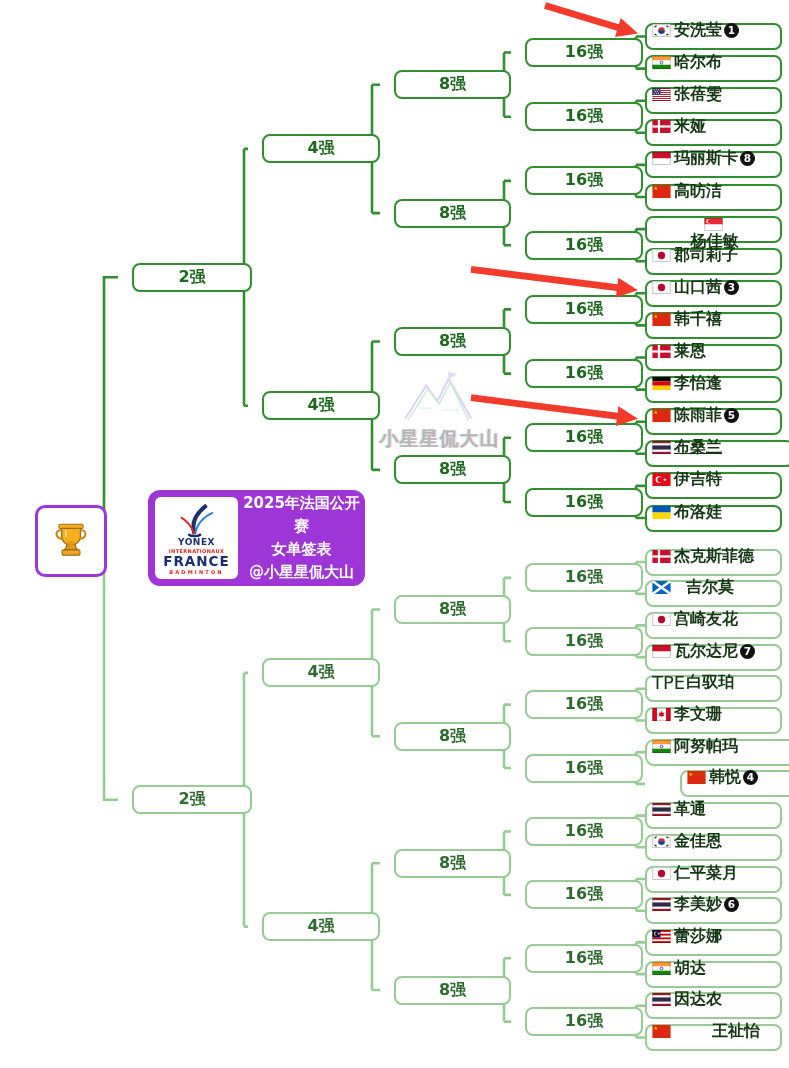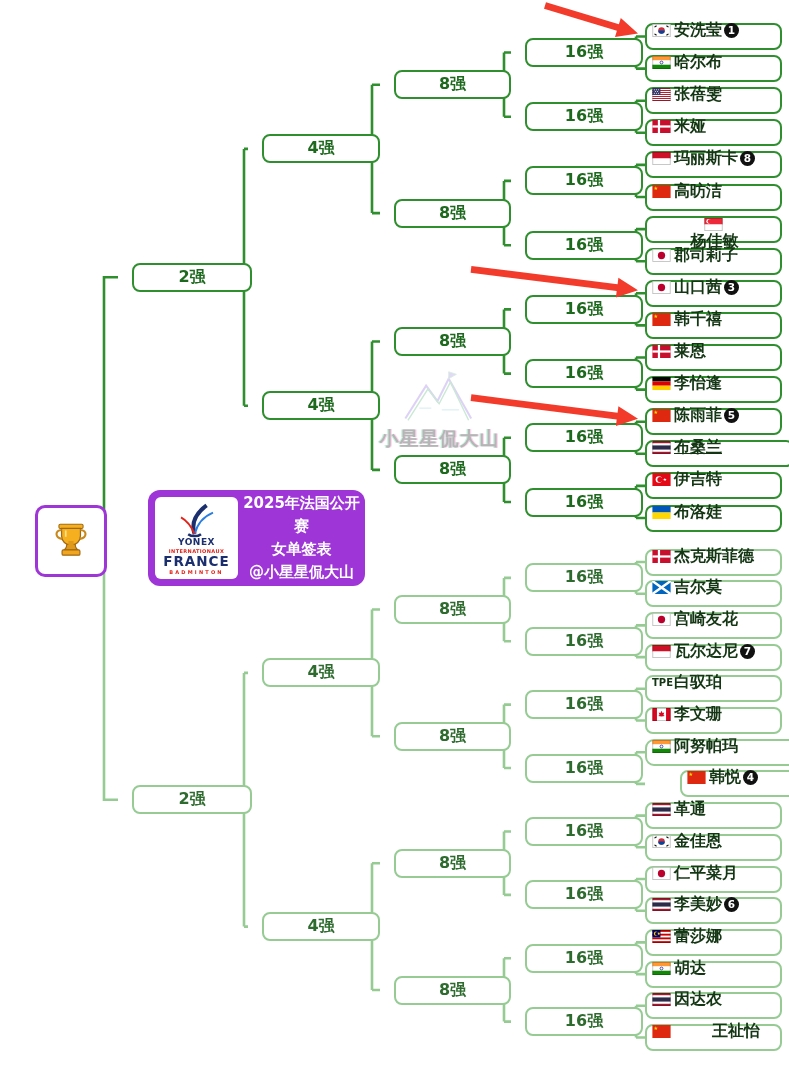--- a/index.html
+++ b/index.html
@@ -8,21 +8,21 @@
   .layer{position:absolute;left:0;top:0;pointer-events:none;}
   .box{position:absolute;background:#fff;box-sizing:border-box;display:flex;align-items:center;}
   .round{justify-content:center;font-weight:bold;font-size:16px;border:2.5px solid;border-radius:8px;margin-left:14px;}
   .round.top{border-color:var(--g1,#2f8f2f);color:var(--lt1,#1d691d);}
   .round.bot{border-color:var(--g2,#93c992);color:var(--lt2,#2e6b2e);}
   .player{padding:0 3px 12px 5px;font-weight:bold;font-size:16px;color:var(--pt,#143614);
           border:2.5px solid;border-radius:8px;white-space:nowrap;}
   .player.top{border-color:var(--g1,#2f8f2f);}
   .player.bot{border-color:var(--g2,#93c992);}
   .flag{flex:none;display:flex;margin-right:3px;line-height:0;}
-  .tpe{flex:none;font-size:10px;font-weight:bold;margin-right:1px;}
+  .tpe{flex:none;font-size:18px;font-weight:normal;margin-right:1px;}
   .seed{flex:none;width:15px;height:15px;border-radius:50%;background:var(--sb,#111);color:#fff;
         font-size:10.5px;line-height:15px;text-align:center;font-weight:bold;margin-left:2px;}
   .trophybox{position:absolute;background:#fff;border:3px solid var(--pp,#9e35d6);border-radius:10px;
              display:flex;align-items:center;justify-content:center;}
   .logobox{position:absolute;background:var(--pp,#9e35d6);border-radius:12px;display:flex;align-items:center;}
   .logocard{background:#fff;border-radius:6px;margin-left:7px;display:flex;flex-direction:column;
             align-items:center;justify-content:center;}
   .lg-brand{color:#1b2e6e;font-weight:bold;font-size:9px;letter-spacing:.5px;line-height:1.1;}
   .lg-sub{color:#e2231a;font-weight:bold;font-size:5px;letter-spacing:.4px;line-height:1.2;}
   .lg-country{color:#1b2e6e;font-weight:bold;font-size:13.5px;letter-spacing:1px;line-height:1.1;}
@@ -270,21 +270,21 @@
       <div class="box player bot" style="left: 645px; top: 548.5px; width: 137px; height: 27px;">
         <span class="flag">
           <svg width="19" height="13" viewBox="0 0 14 10">
             <rect width="14" height="10" fill="#c8102e"></rect>
             <rect x="4.2" width="1.7" height="10" fill="#fff"></rect>
             <rect y="4.15" width="14" height="1.7" fill="#fff"></rect>
           </svg>
         </span>
         <span>杰克斯菲德</span>
       </div>
-      <div class="box player bot" style="left: 645px; top: 580.2px; width: 137px; height: 27px;">
+      <div class="box player bot" style="left: 645px; top: 580.2px; width: 137px; height: 27px; gap: 12px;">
         <span class="flag">
           <svg width="19" height="13" viewBox="0 0 14 10">
             <rect width="14" height="10" fill="#0065bf"></rect>
             <path d="M0 0 L14 10 M14 0 L0 10" stroke="#fff" stroke-width="1.9"></path>
           </svg>
         </span>
         <span>吉尔莫</span>
       </div>
       <div class="box player bot" style="left: 645px; top: 611.9px; width: 137px; height: 27px;">
         <span class="flag">

